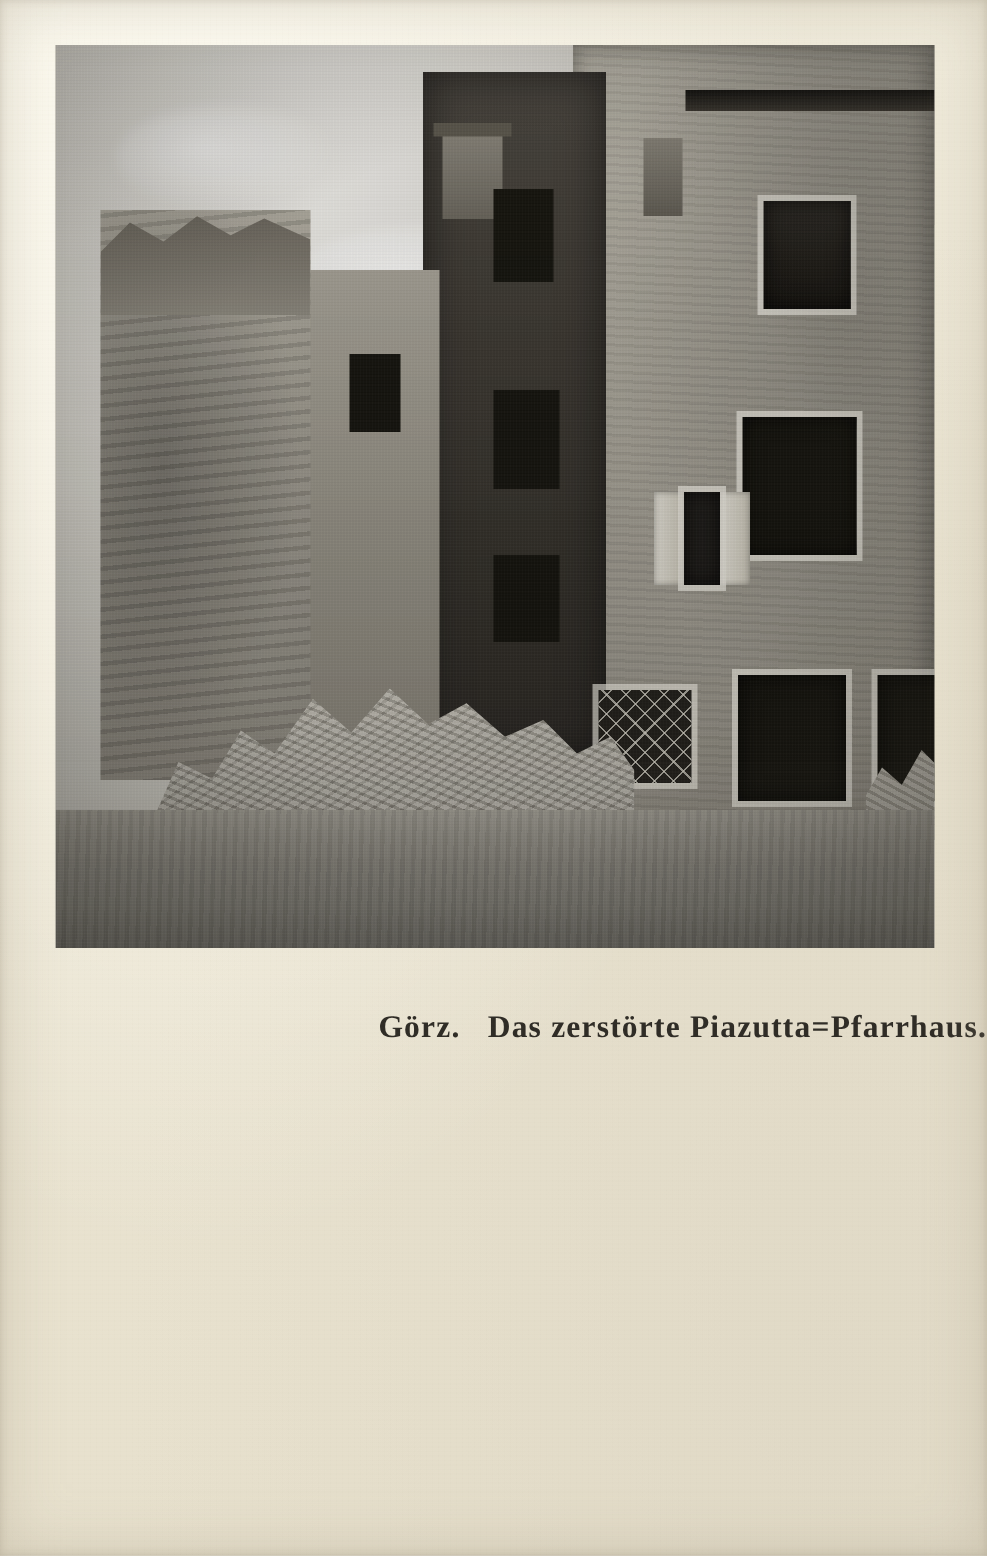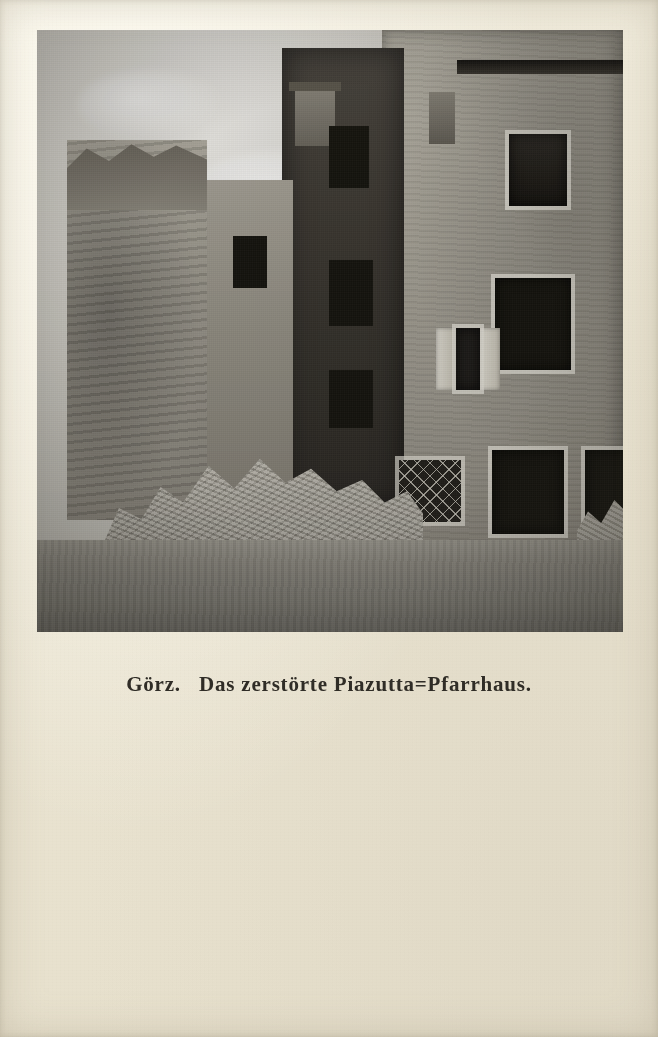--- a/index.html
+++ b/index.html
@@ -221,21 +221,21 @@
       repeating-linear-gradient(0deg, rgba(0,0,0,0.05) 0 1px, rgba(255,255,255,0.03) 1px 2px),
       repeating-linear-gradient(90deg, rgba(0,0,0,0.04) 0 1px, rgba(255,255,255,0.03) 1px 2px);
   }
 
   
   .caption {
     position: absolute;
     left: 0;
     top: 672px;
     width: 658px;
-    text-align: center;
+    text-align: right;
     font-family: "Liberation Serif", serif;
     font-size: 21px;
     letter-spacing: 0.8px;
     color: #2f2c26;
     font-weight: 700;
     white-space: pre;
   }
 </style>
 </head>
 <body>

